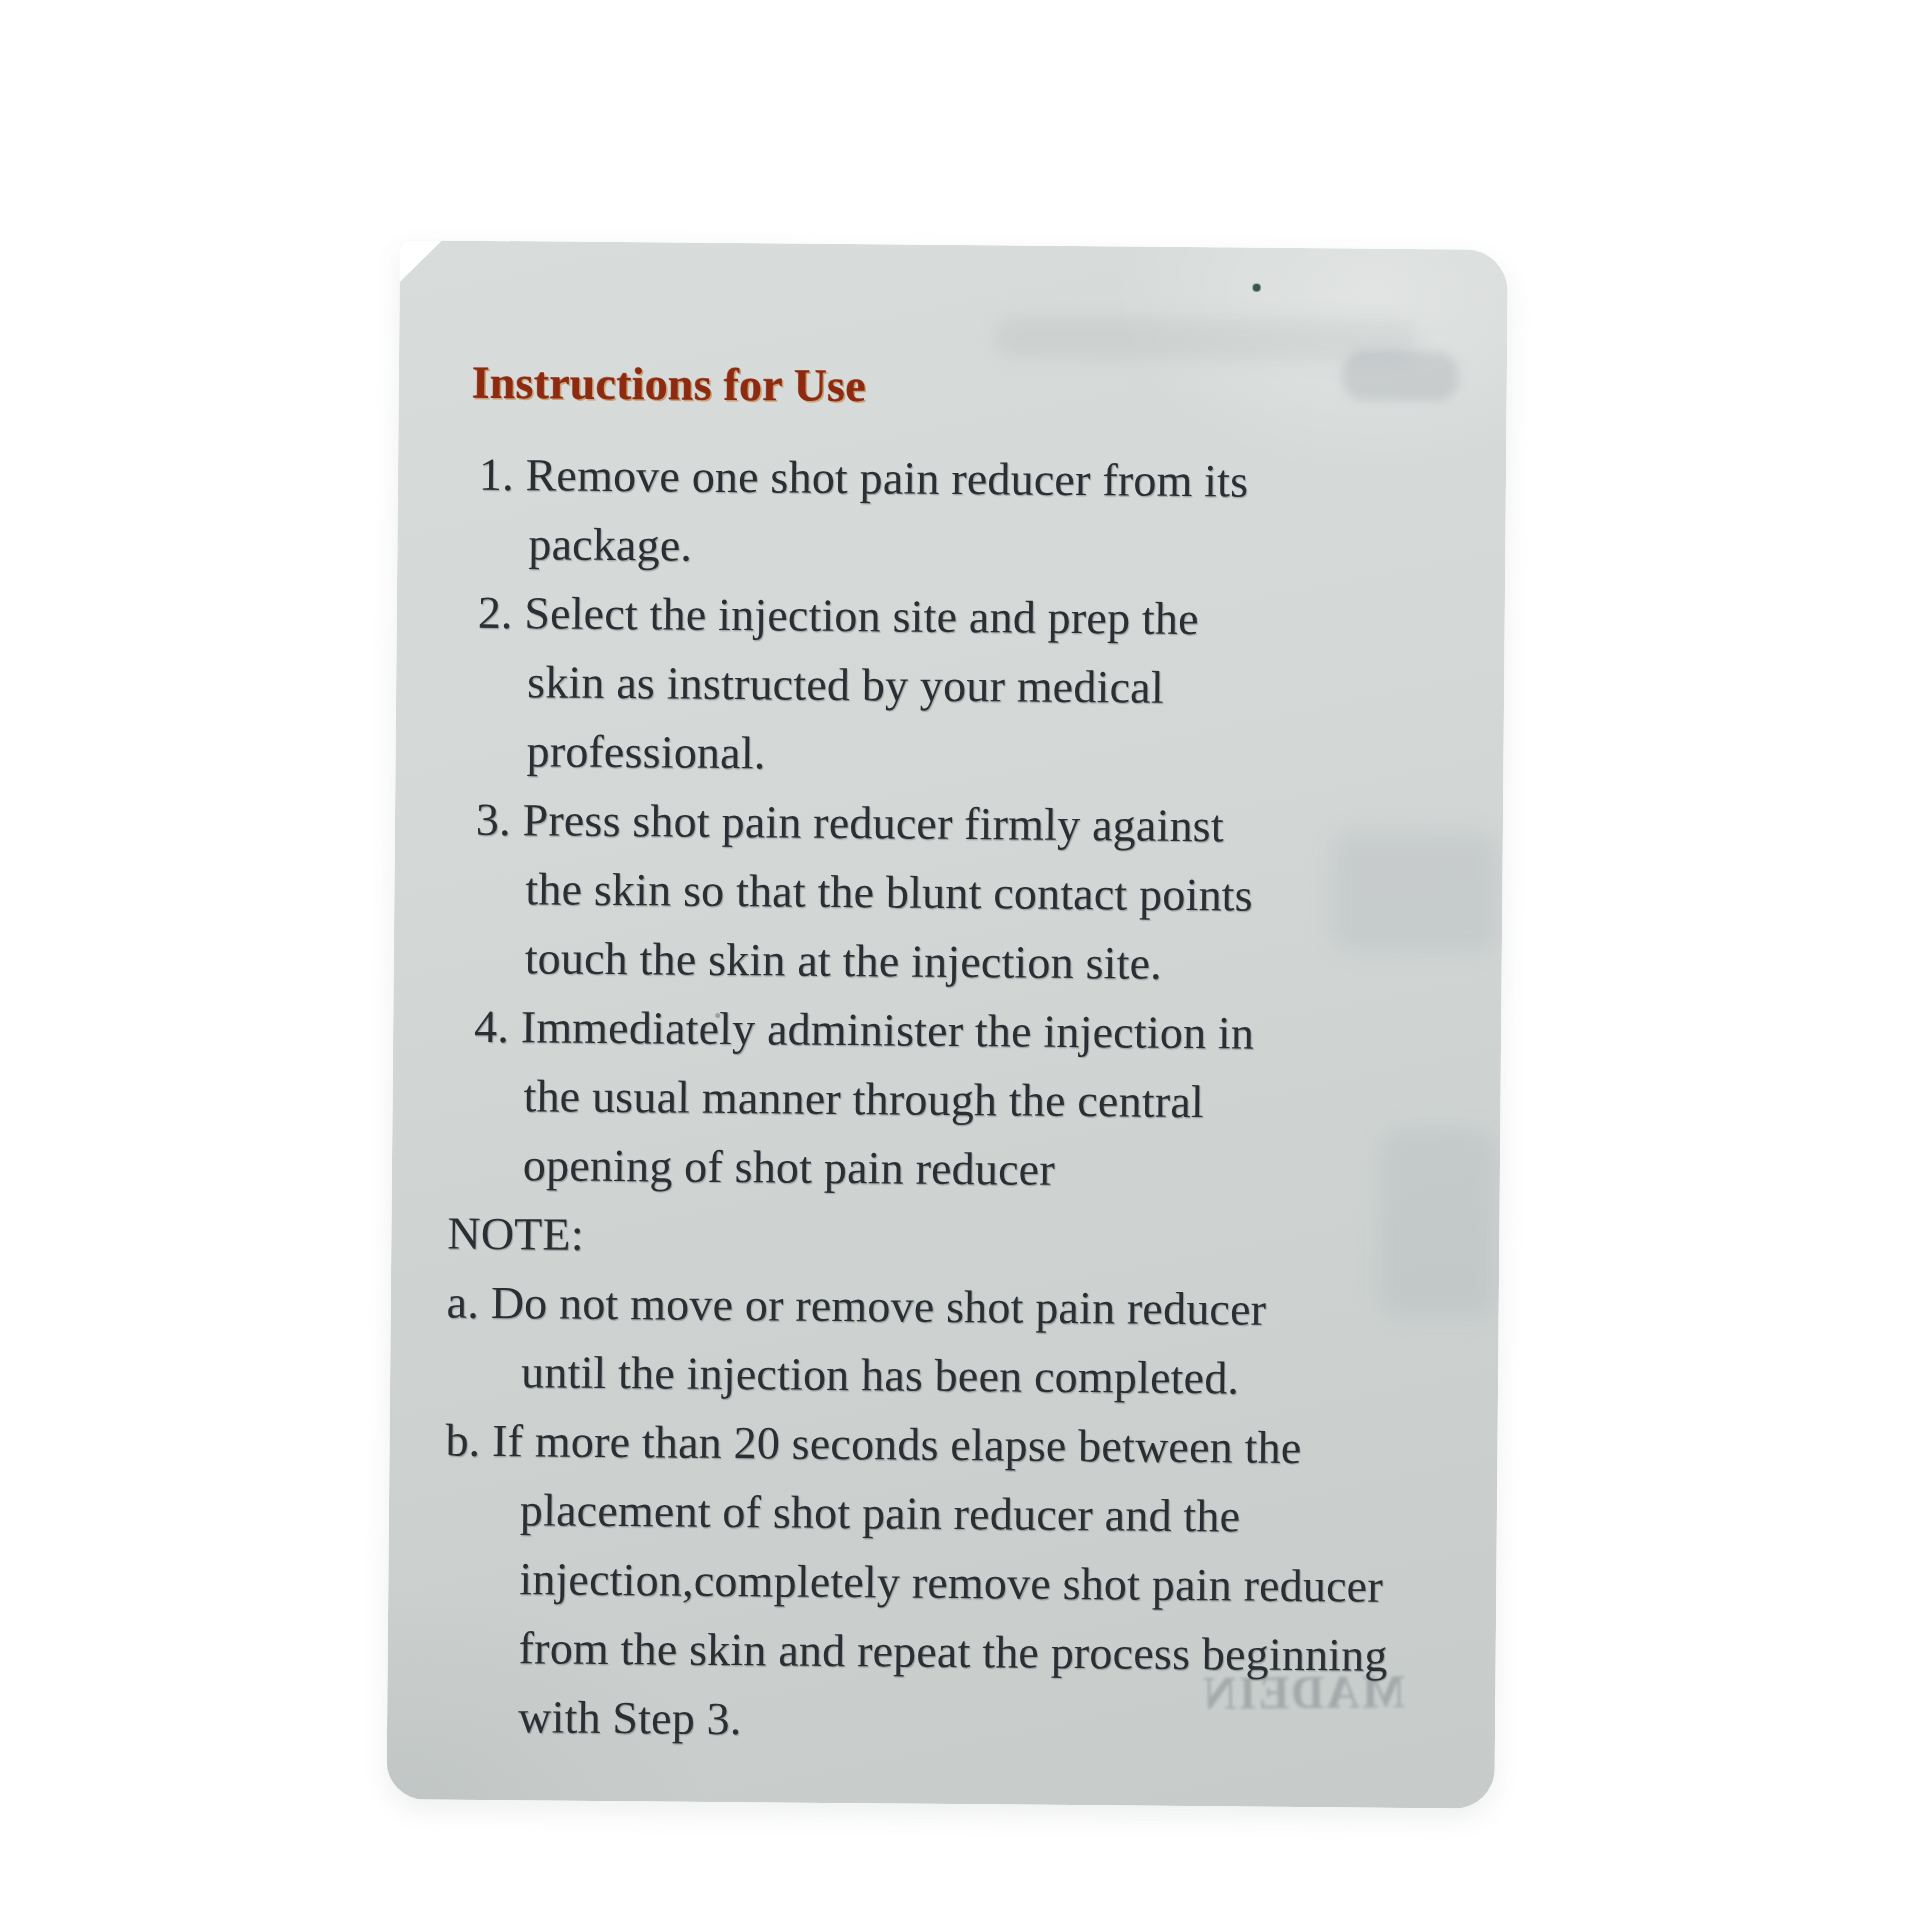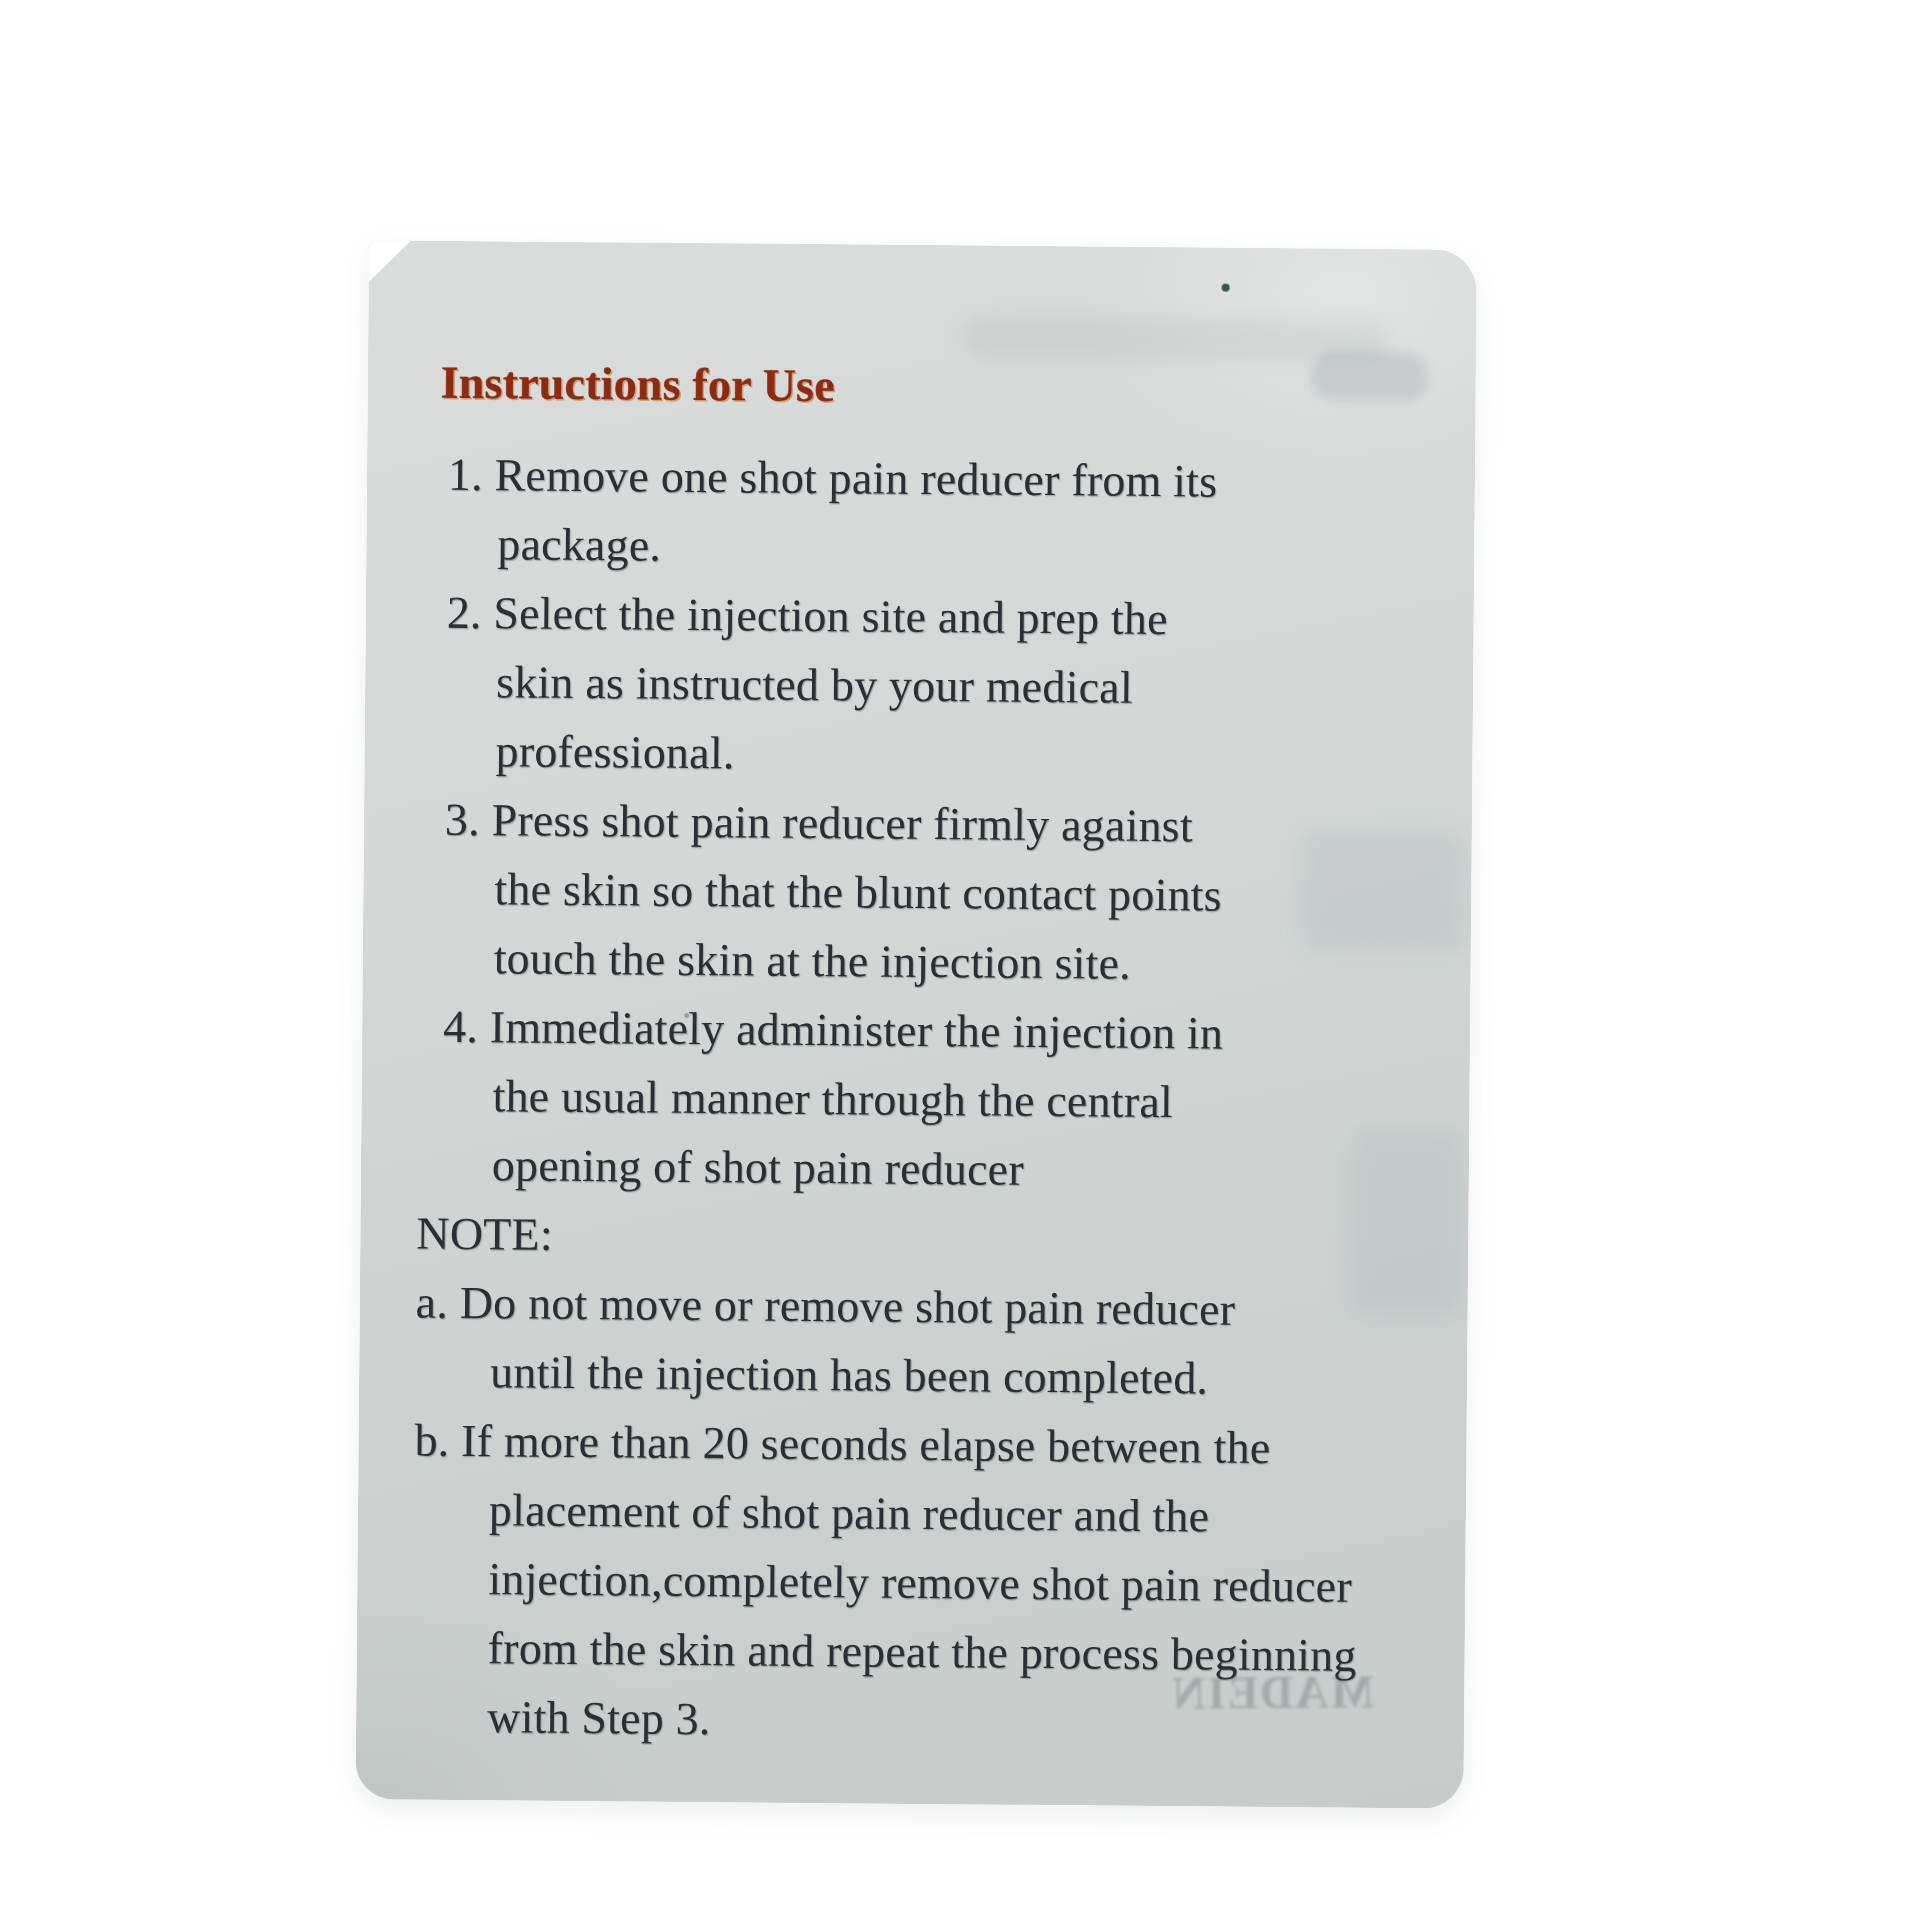--- a/index.html
+++ b/index.html
@@ -6,20 +6,21 @@
     margin:0; padding:0;
     width:1927px; height:1927px;
     background:#ffffff;
     overflow:hidden;
     font-family:"Liberation Serif", serif;
   }
   .stage{
     position:relative;
     width:1569px; height:1927px;
     background:#ffffff;
+    margin-left:31px;
   }
   
   .card{
     position:absolute;
     left:369px; top:245px;
     width:1108px; height:1559px;
     border-radius:10px 42px 40px 38px;
     background:
       radial-gradient(426px 297px at 88% 3%, rgba(255,255,255,0.28), rgba(255,255,255,0) 62%),
       radial-gradient(495px 356px at 2% 100%, rgba(120,128,128,0.10), rgba(120,128,128,0) 60%),

